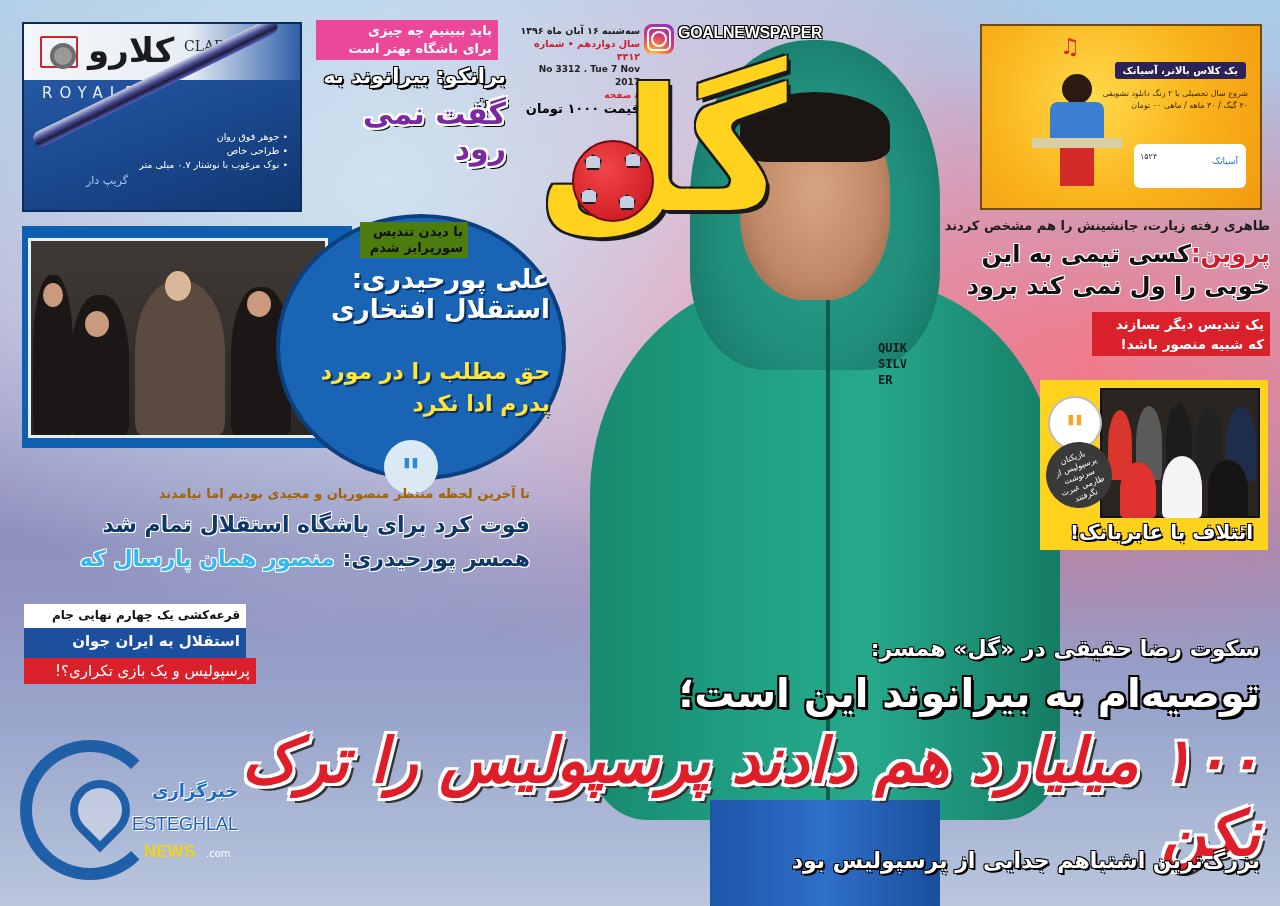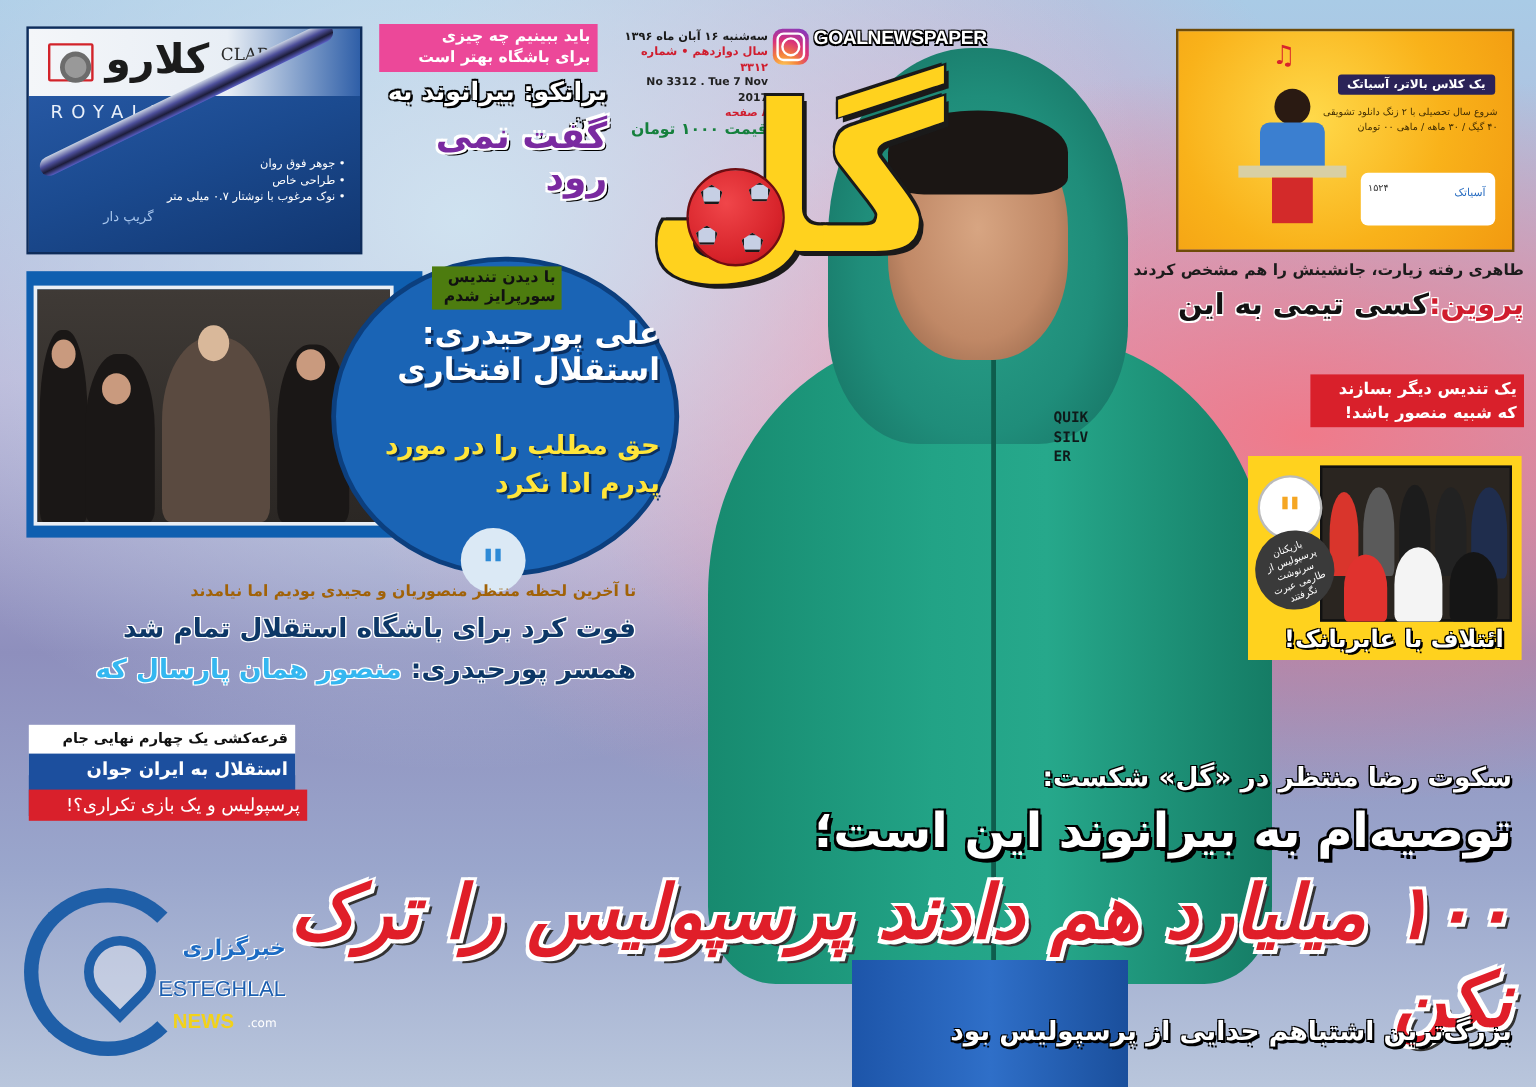--- a/index.html
+++ b/index.html
@@ -72,21 +72,21 @@
   }
 
   
   .mast-info {
     left: 516px; top: 24px; width: 124px; font-size: 9.5px; font-weight: bold; line-height: 13px;
   }
   .mast-info .l1 { color: #1a1a1a; }
   .mast-info .l2 { color: #d01d2e; }
   .mast-info .l3 { color: #222; font-size: 9px; direction: ltr; text-align: right; }
   .mast-info .l4 { color: #d01d2e; font-size: 9px; }
-  .mast-info .l5 { color: #15803d; font-size: 13px; }
+  .mast-info .l5 { color: #000000; font-size: 13px; }
   .insta {
     left: 644px; top: 24px; width: 30px; height: 30px; border-radius: 8px;
     background: radial-gradient(circle at 30% 110%, #fdd35a 0%, #f5833a 30%, #d9317a 60%, #8b3ab8 90%);
   }
   .insta::before {
     content: ""; position: absolute; left: 7px; top: 7px; width: 12px; height: 12px;
     border: 2.5px solid #fff; border-radius: 50%;
   }
   .insta::after {
     content: ""; position: absolute; left: 3px; top: 3px; width: 20px; height: 20px;
@@ -389,20 +389,21 @@
   </div>
   <div class="card">
     <span class="brand">آسیاتک</span>
     <span class="phone">۱۵۲۴</span>
   </div>
 </div>
 
 <div class="abs r-kicker rtl">طاهری رفته زیارت، جانشینش را هم مشخص کردند</div>
 <div class="abs r-head rtl">
   <div><span class="red">پروین:</span><span>کسی تیمی به این</span></div>
+  <div>خوبی را ول نمی کند برود</div>
 </div>
 <div class="abs r-sub rtl">
   <div>یک تندیس دیگر بسازند</div>
   <div>که شبیه منصور باشد!</div>
 </div>
 
 <div class="abs r-photo-box">
   <div class="r-photo">
     <div class="p" style="left:6px;top:20px;width:24px;height:70px;background:#d9352c;"></div>
     <div class="p" style="left:34px;top:16px;width:26px;height:74px;background:#5a5a5a;"></div>
@@ -448,21 +449,21 @@
 <div class="abs l-kicker rtl">تا آخرین لحظه منتظر منصوریان و مجیدی بودیم اما نیامدند</div>
 <div class="abs l-head rtl">
   <div>فوت کرد برای باشگاه استقلال تمام شد</div>
   <div><span>همسر پورحیدری:</span> <span class="cyan">منصور همان پارسال که</span></div>
 </div>
 
 <div class="abs l-small-kicker rtl">قرعه‌کشی یک چهارم نهایی جام حذفی:</div>
 <div class="abs l-blue rtl">استقلال به ایران جوان خورد!</div>
 <div class="abs l-red rtl">پرسپولیس و یک بازی تکراری؟!</div>
 
-<div class="abs b-kicker rtl">سکوت رضا منتظر در «گل» شکست:</div>
+<div class="abs b-kicker rtl">سکوت رضا حقیقی در «گل» همسر:</div>
 <div class="abs b-head1 rtl">توصیه‌ام به بیرانوند این است؛</div>
 <div class="abs b-head2 rtl">۱۰۰ میلیارد هم دادند پرسپولیس را ترک نکن</div>
 <div class="abs b-sub rtl">بزرگ‌ترین اشتباهم جدایی از پرسپولیس بود</div>
 
 <div class="abs wm">
   <div class="globe"></div>
   <div class="pin"></div>
   <div class="fa">خبرگزاری</div>
   <div class="en">ESTEGHLAL</div>
   <div class="news">NEWS</div>

